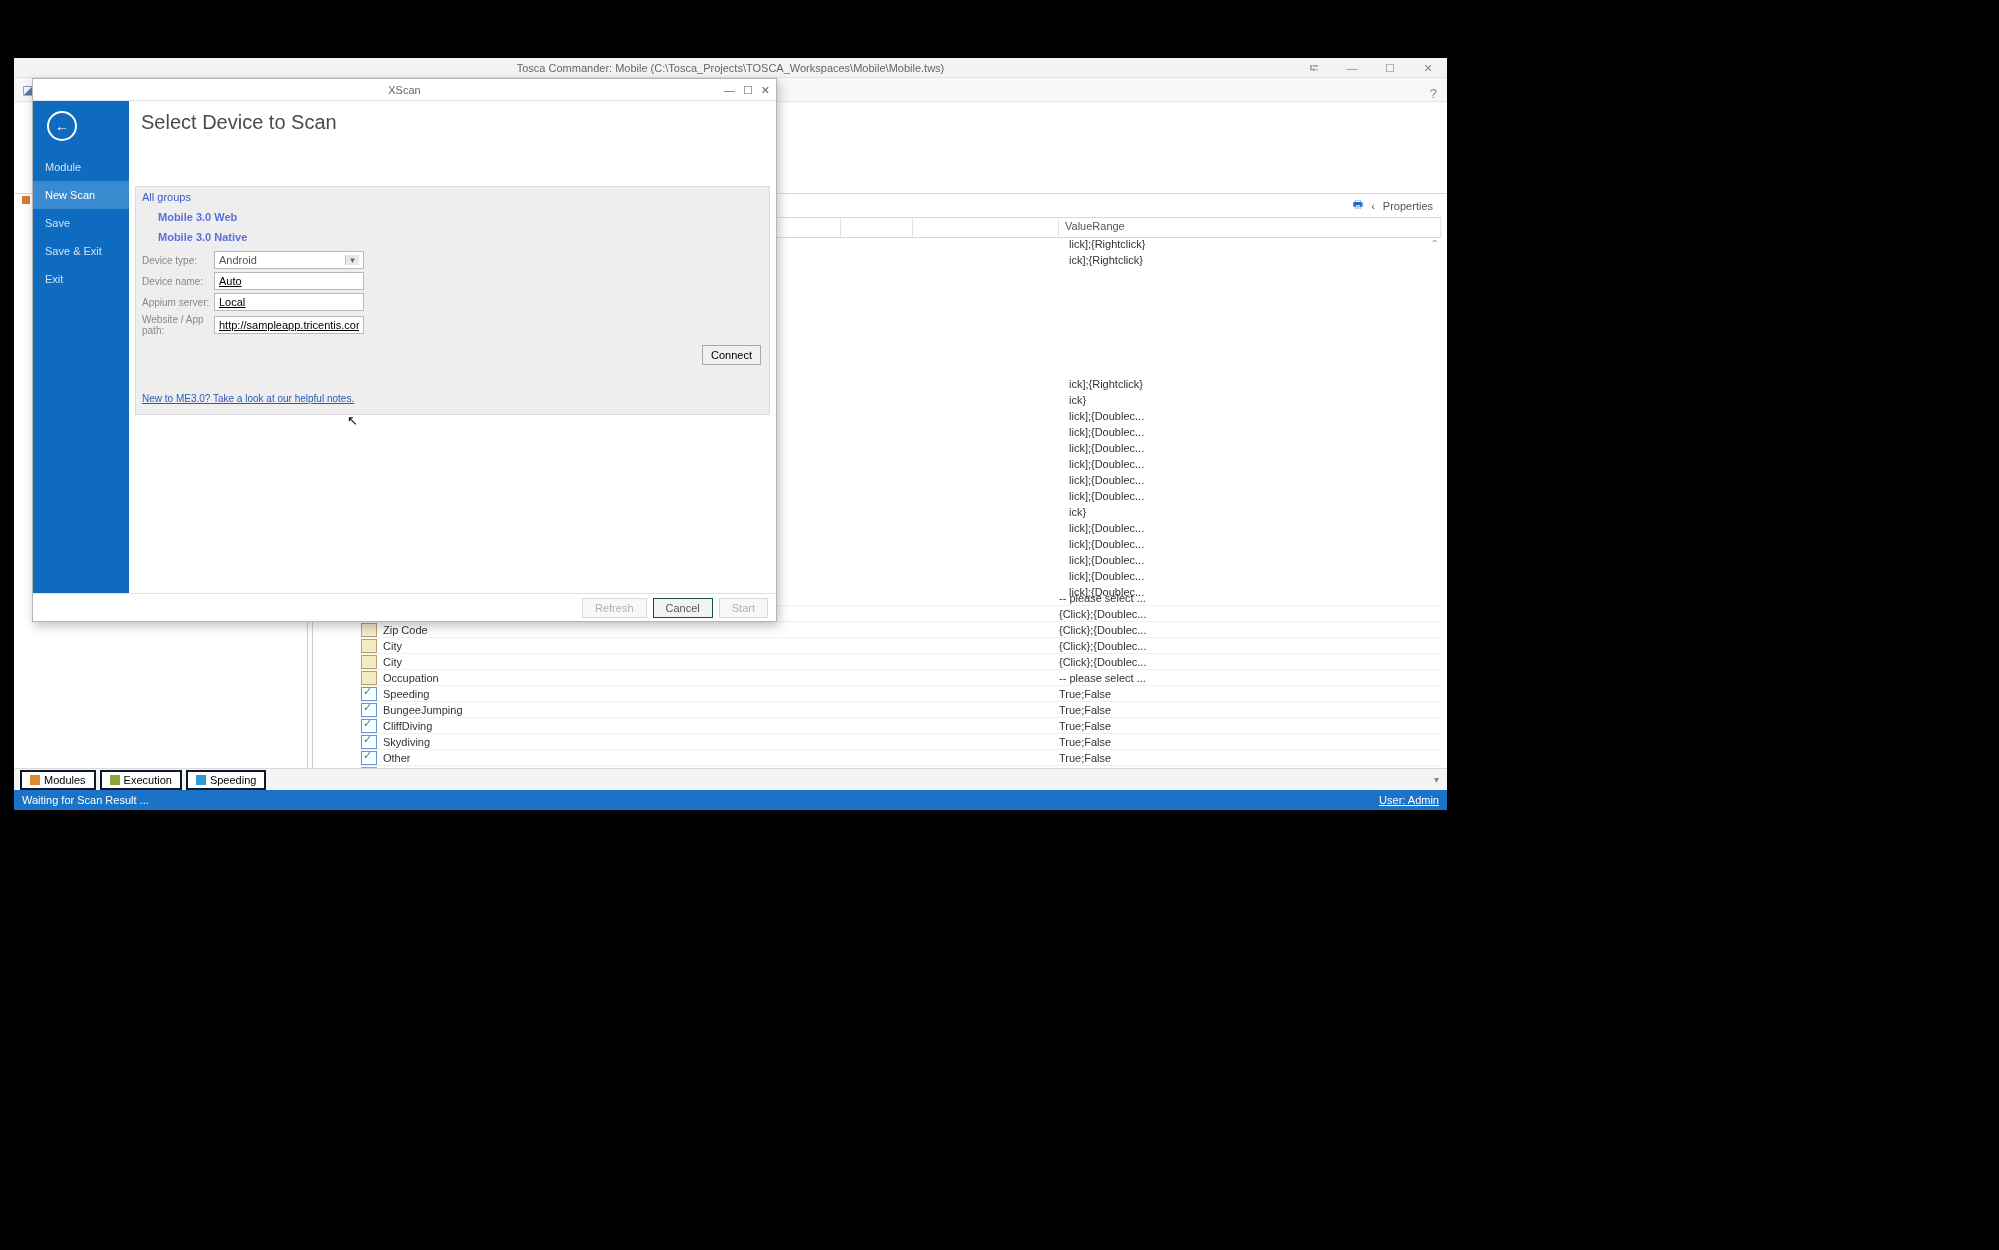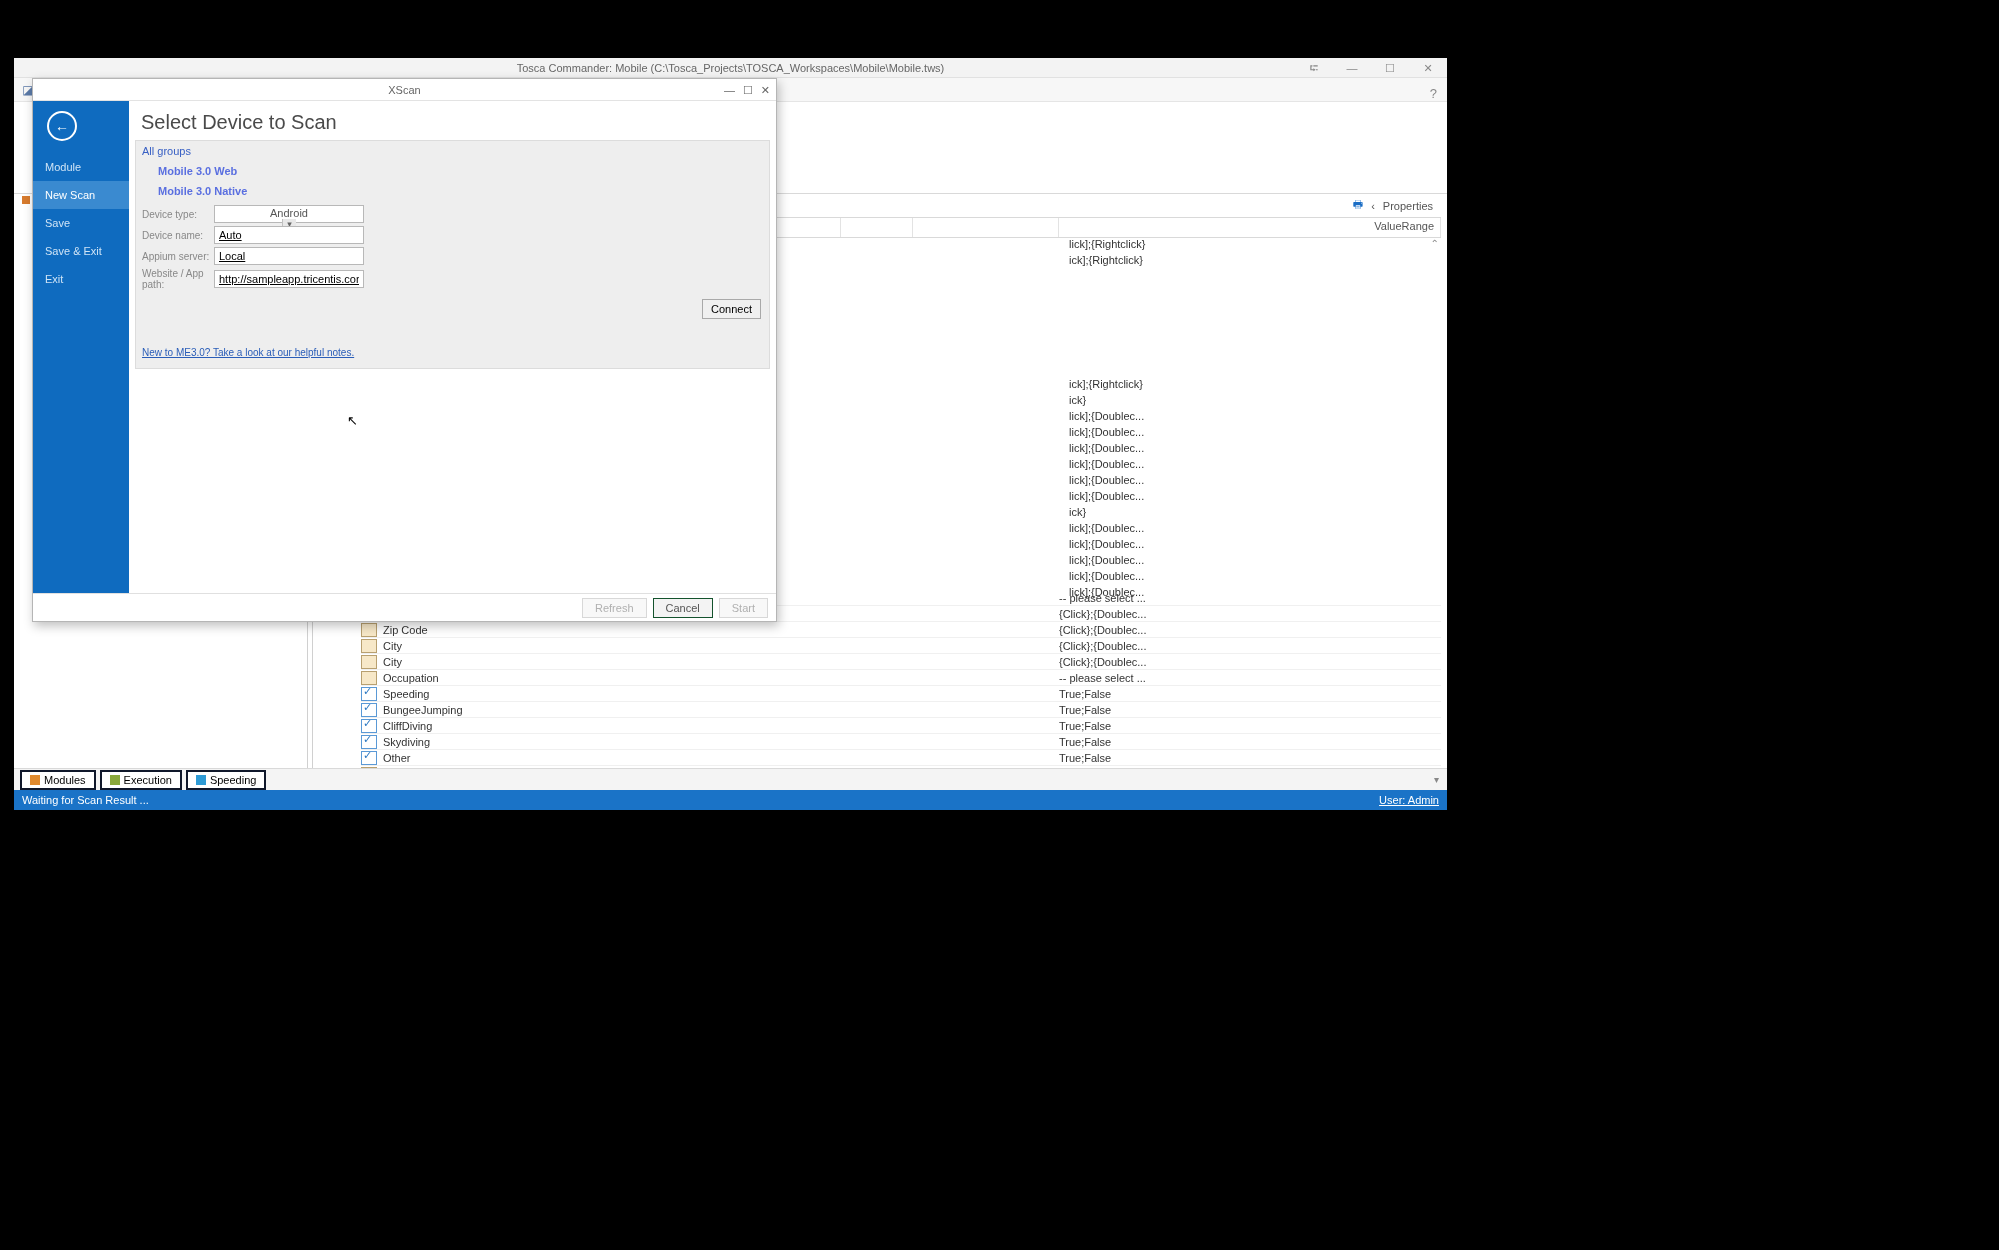--- a/index.html
+++ b/index.html
@@ -19,21 +19,21 @@
   .left-hint { position: absolute; left: 4px; top: 0; bottom: 0; width: 290px; border-right: 1px solid #d0d0d0; }
   .left-hint .bar { position: absolute; left: 4px; top: 2px; width: 8px; height: 8px; background: #d77b2e; }
   .right-pane { position: absolute; left: 298px; right: 6px; top: 0; bottom: 0; border-left: 1px solid #d0d0d0; }
   .prop-bar { height: 24px; border-bottom: 1px solid #d9d9d9; display: flex; align-items: center; justify-content: flex-end; gap: 8px; padding-right: 8px; font-size: 11px; color: #555; }
   .prop-bar .print { color: #1a6dc5; }
   .grid-head { height: 20px; display: flex; border-bottom: 1px solid #d9d9d9; font-size: 11px; color: #555; }
   .grid-head .col { border-right: 1px solid #e3e3e3; padding: 2px 6px; }
   .col-icon { width: 48px; }
   .col-name { width: 408px; }
   .col-c1 { width: 72px; } .col-c2 { width: 72px; } .col-c3 { width: 146px; }
-  .col-val { flex: 1; text-align: right; }
+  .col-val { flex: 1; }
   .grid-body { position: absolute; left: 48px; right: 0; top: 44px; bottom: 0; overflow: hidden; font-size: 11px; color: #333; }
   .row { height: 16px; display: flex; align-items: center; border-bottom: 1px solid #f0f0f0; }
   .row .ico { width: 16px; height: 14px; margin-right: 4px; display: inline-block; border: 1px solid #b8a070; background: #f7e8c8; }
   .row .ico.chk { border: 1px solid #5a99d6; background: #fff; position: relative; }
   .row .ico.chk::after { content: "✓"; position: absolute; left: 1px; top: -3px; font-size: 11px; color: #2b78c2; }
   .row .name { width: 388px; padding-left: 2px; }
   .row .gap1 { width: 72px; } .row .gap2 { width: 72px; } .row .gap3 { width: 146px; }
   .row .val { flex: 1; color: #333; white-space: nowrap; overflow: hidden; text-overflow: ellipsis; }
   .scroll-up { position: absolute; right: 2px; top: 44px; color: #888; font-size: 10px; }
   
@@ -46,29 +46,29 @@
   
   .dialog { position: absolute; left: 18px; top: 20px; width: 745px; height: 544px; background: #fff; box-shadow: 2px 4px 10px rgba(0,0,0,.25); border: 1px solid #b5b5b5; }
   .dlg-title { height: 22px; background: #fff; border-bottom: 1px solid #e3e3e3; text-align: center; font-size: 11px; color: #666; line-height: 22px; position: relative; }
   .dlg-ctrls { position: absolute; right: 6px; top: 0; display: flex; gap: 8px; font-size: 11px; color: #666; }
   .dlg-ctrls span { cursor: default; }
   .dlg-body { position: absolute; left: 0; top: 22px; right: 0; bottom: 28px; display: flex; }
   .dlg-side { width: 96px; background: #0f6bbf; color: #cfe4f6; font-size: 11px; }
   .back-circle { margin: 10px 0 12px 14px; width: 30px; height: 30px; border: 2px solid #fff; border-radius: 50%; display: flex; align-items: center; justify-content: center; color: #fff; font-size: 14px; }
   .side-item { padding: 8px 12px; color: #cfe4f6; }
   .side-item.sel { background: #3a8ad0; color: #fff; }
-  .dlg-main { flex: 1; background: #fff; display: flex; flex-direction: column; }
+  .dlg-main { flex: 1; background: #fff; display: flex; flex-direction: column; gap: 46px; }
   .dlg-h1 { font-size: 20px; font-weight: 300; color: #4a4a4a; padding: 10px 12px 6px; }
   .grp { background: #eeeeee; border: 1px solid #dcdcdc; margin: 0 6px; padding: 4px 6px 10px; font-size: 11px; color: #555; }
   .grp .link { color: #3860c4; }
   .grp .sect { color: #5a6fe0; font-weight: 600; margin: 8px 16px; }
   .frow { display: flex; align-items: center; margin: 3px 0; }
   .frow label { width: 72px; color: #888; font-size: 10px; }
   .frow input, .frow .sel { height: 18px; font-size: 11px; border: 1px solid #b8b8b8; background: #fff; padding: 1px 4px; }
-  .frow .sel { width: 150px; display: flex; align-items: center; justify-content: space-between; flex-direction: column; }
+  .frow .sel { width: 150px; display: flex; align-items: center; justify-content: space-between; }
   .frow .sel .arr { width: 14px; text-align: center; background: #e8e8e8; border-left: 1px solid #c0c0c0; font-size: 9px; color: #666; }
   .frow input { width: 150px; text-decoration: underline; }
   .connect { float: right; margin: 6px 2px 0 0; height: 20px; font-size: 11px; padding: 0 8px; border: 1px solid #a9a9a9; background: #f0f0f0; }
   .notes { color: #2a5db8; text-decoration: underline; font-size: 10px; margin-top: 28px; display: inline-block; }
   .dlg-foot { position: absolute; left: 0; right: 0; bottom: 0; height: 28px; border-top: 1px solid #e0e0e0; display: flex; align-items: center; justify-content: flex-end; gap: 6px; padding-right: 8px; background: #fff; }
   .dlg-foot button { height: 20px; font-size: 11px; padding: 0 12px; border: 1px solid #14532d; background: #f3f3f3; color: #555; }
   .dlg-foot button.dis { color: #b0b0b0; border-color: #d8d8d8; background: #f8f8f8; }
 
   .cursor { position: absolute; left: 314px; top: 334px; font-size: 13px; color: #000; pointer-events: none; }
 </style>

